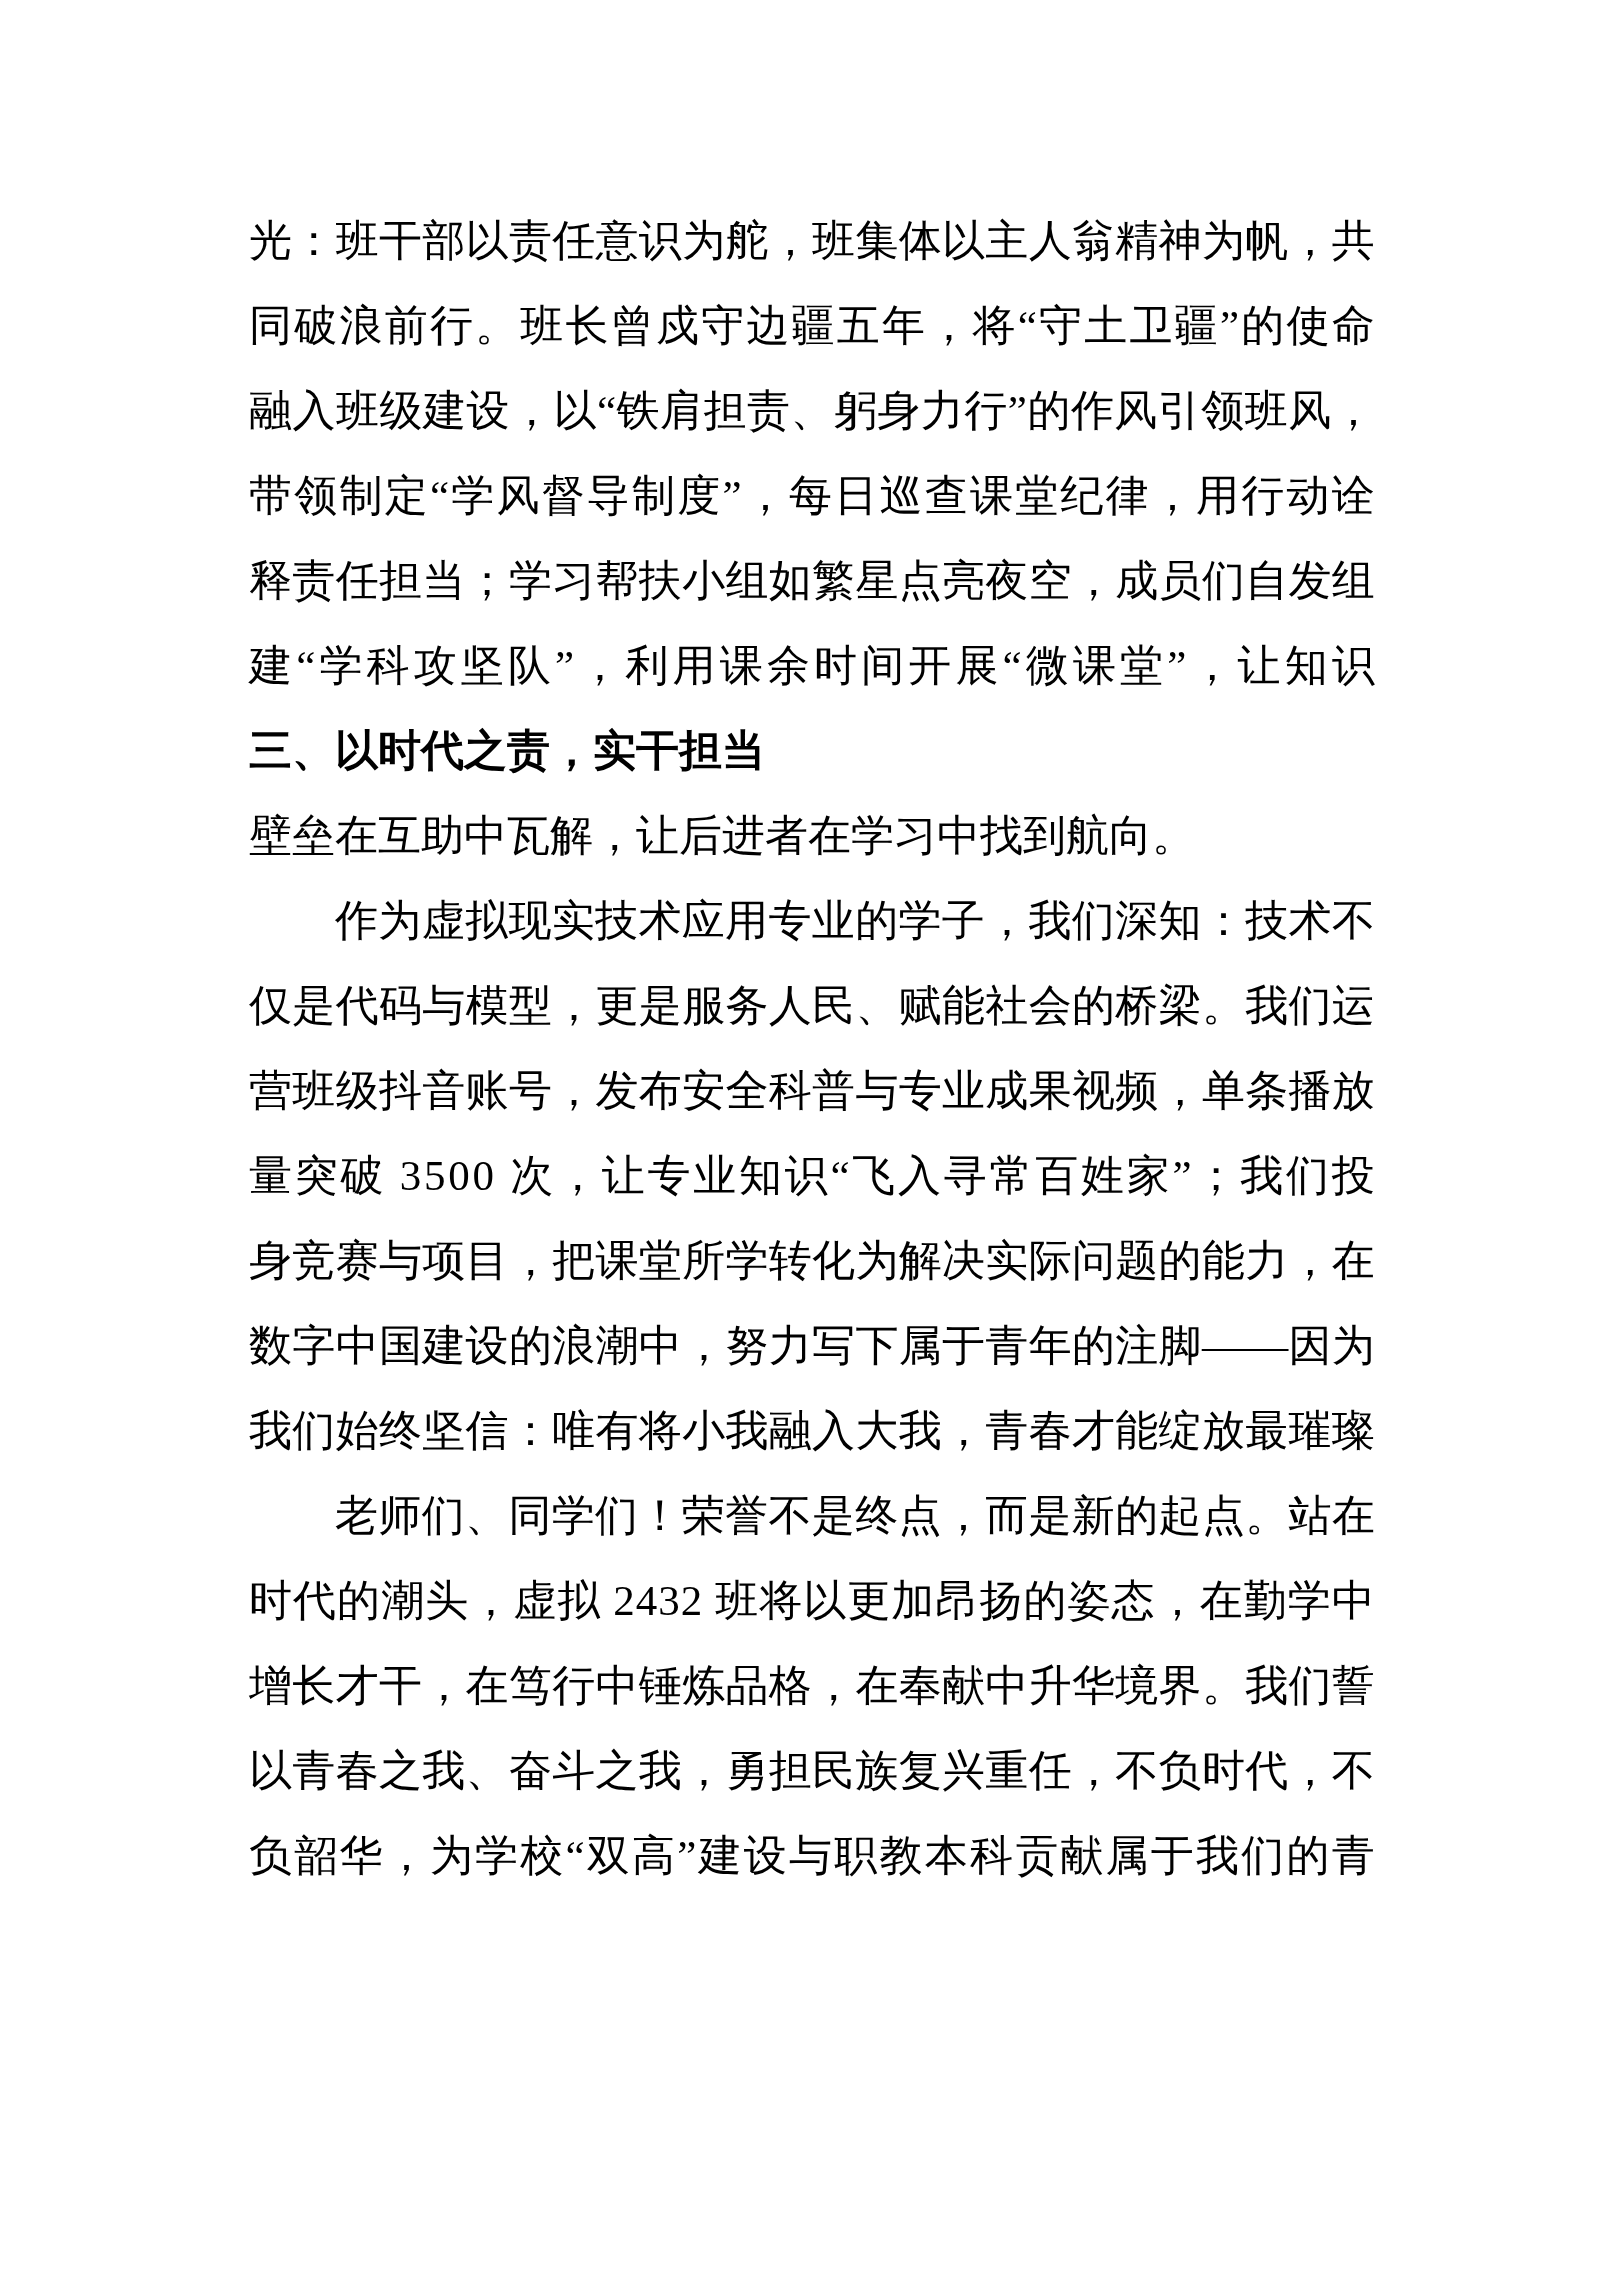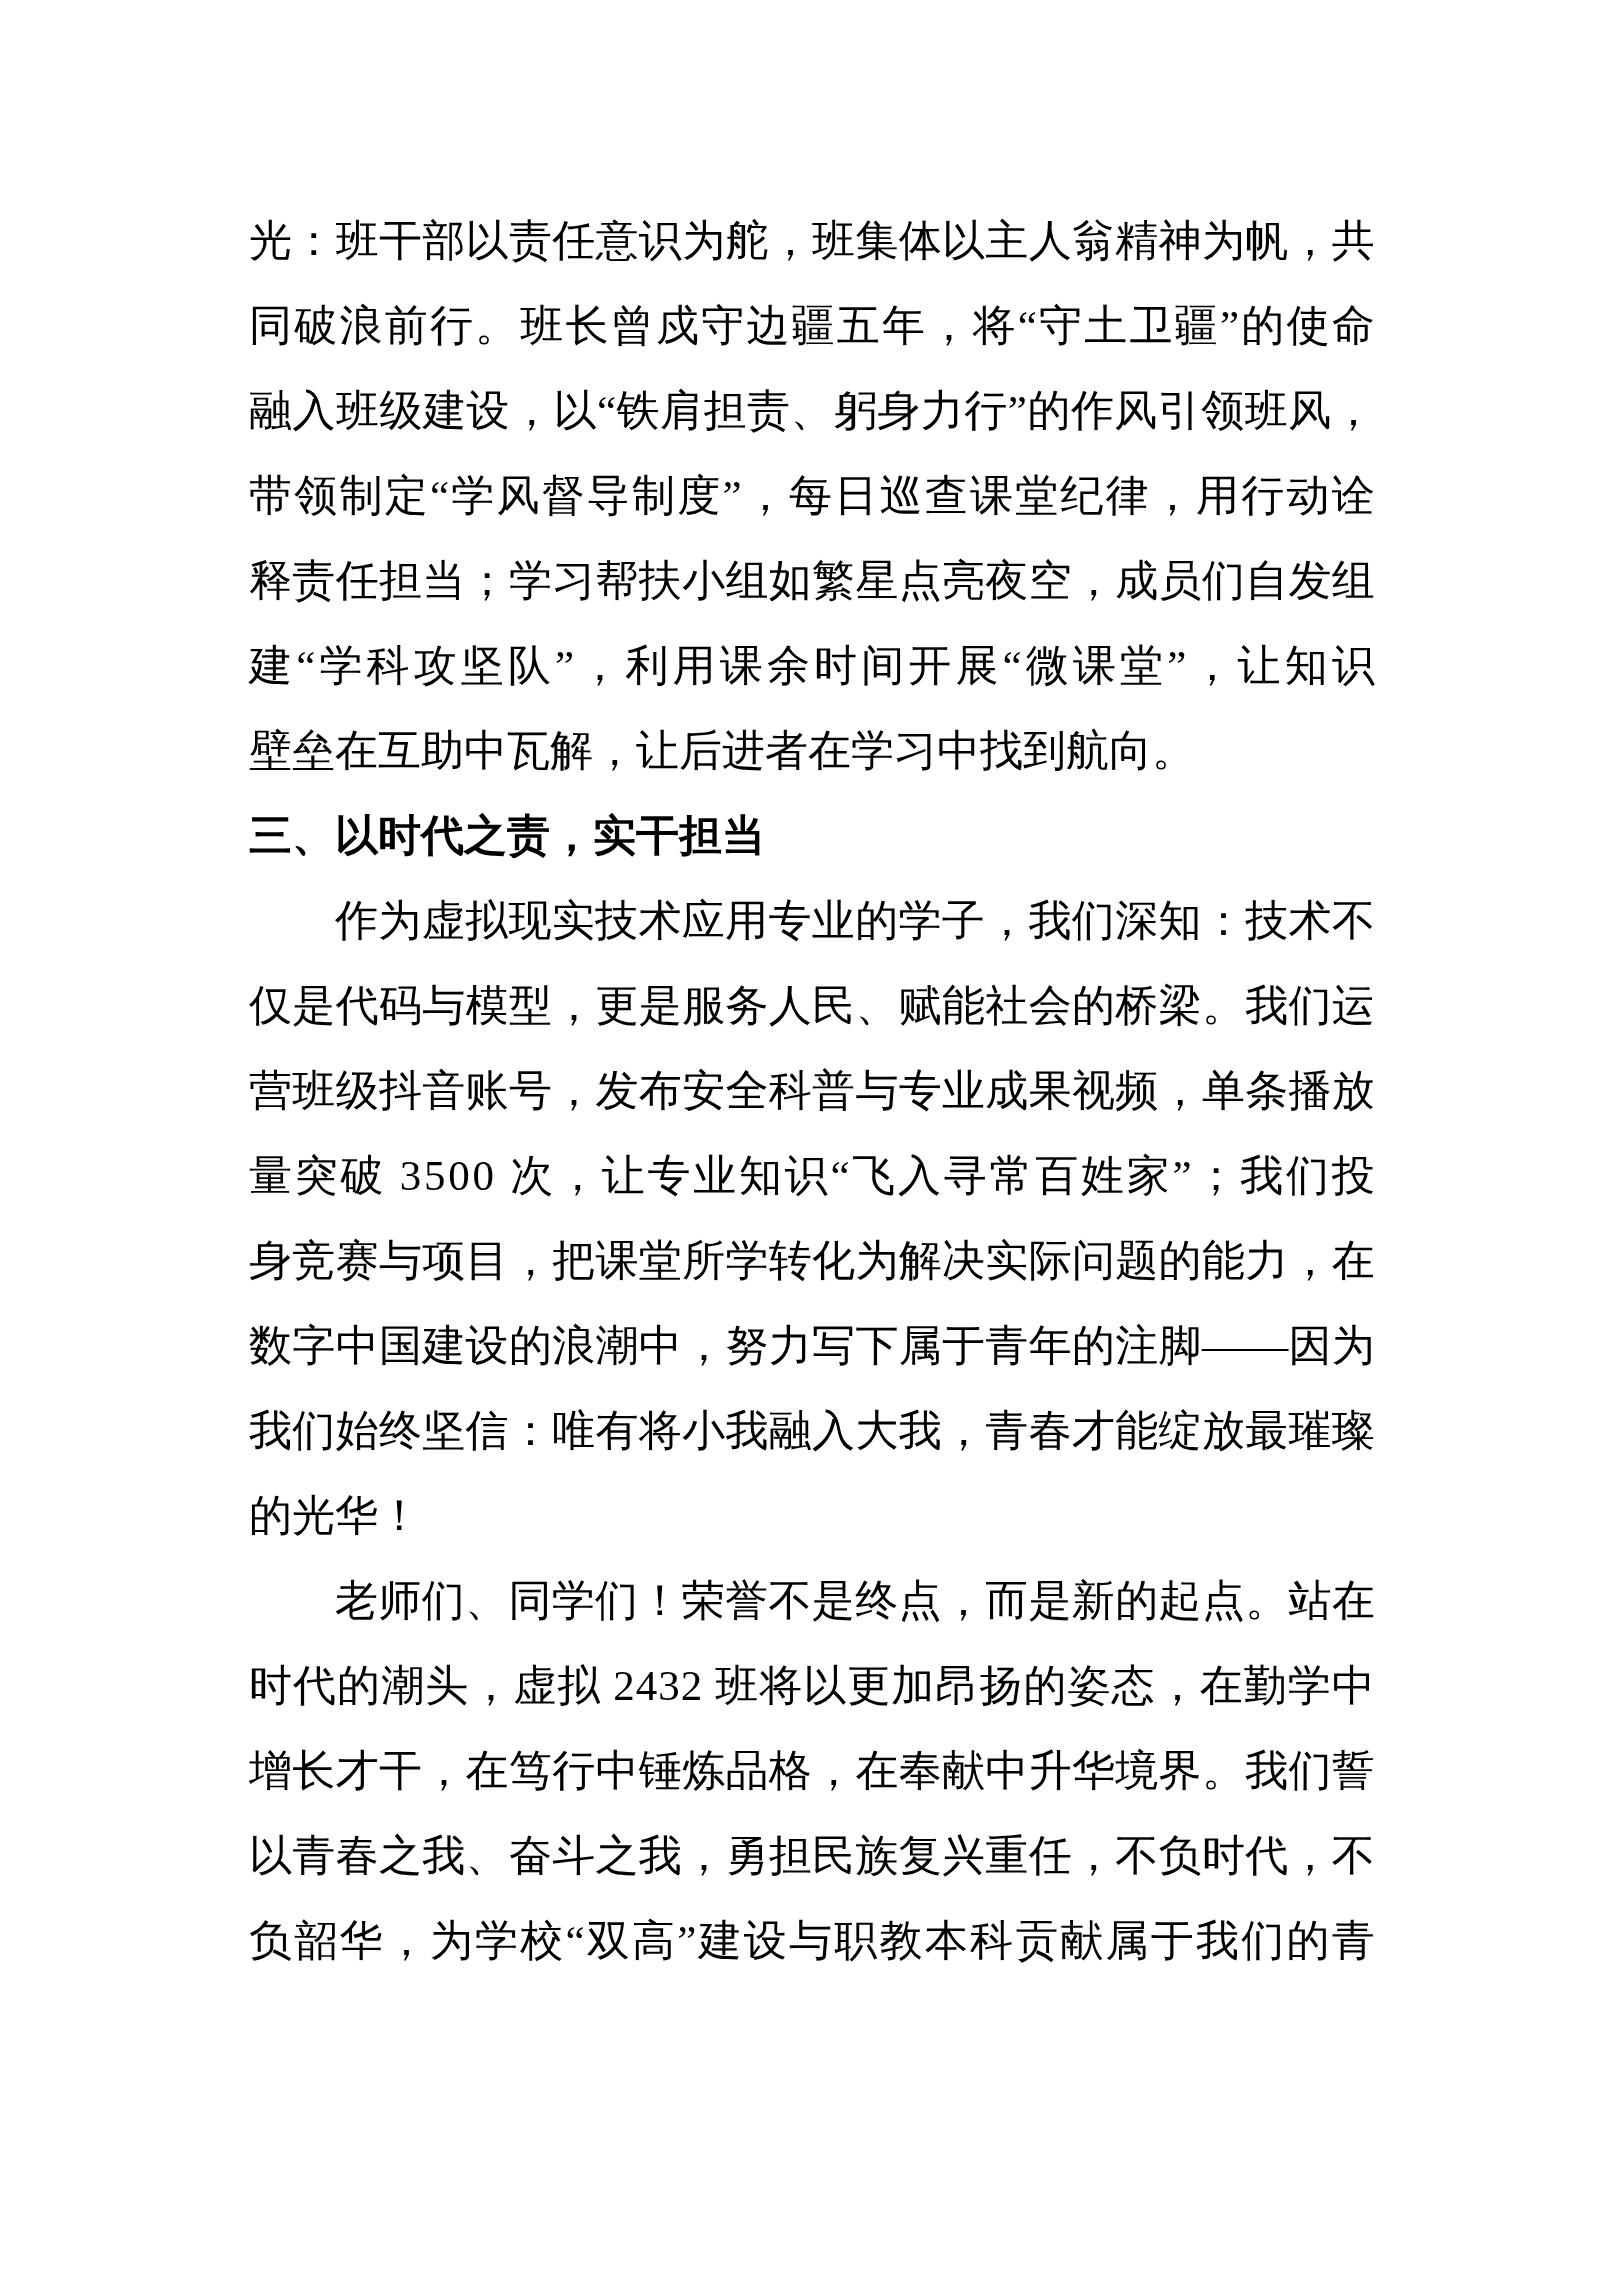--- a/index.html
+++ b/index.html
@@ -219,22 +219,22 @@
         <span>“</span>
         <span>微</span>
         <span>课</span>
         <span>堂</span>
         <span>”</span>
         <span>，</span>
         <span>让</span>
         <span>知</span>
         <span>识</span>
       </div>
+      <div class="line heading">三、以时代之责，实干担当</div>
       <div class="line">壁垒在互助中瓦解，让后进者在学习中找到航向。</div>
-      <div class="line heading">三、以时代之责，实干担当</div>
       <div class="line justify indent">
         <span>作</span>
         <span>为</span>
         <span>虚</span>
         <span>拟</span>
         <span>现</span>
         <span>实</span>
         <span>技</span>
         <span>术</span>
         <span>应</span>
@@ -418,21 +418,20 @@
         <span>青</span>
         <span>春</span>
         <span>才</span>
         <span>能</span>
         <span>绽</span>
         <span>放</span>
         <span>最</span>
         <span>璀</span>
         <span>璨</span>
       </div>
-      <div class="line">的光华！</div>
       <div class="line justify indent">
         <span>老</span>
         <span>师</span>
         <span>们</span>
         <span>、</span>
         <span>同</span>
         <span>学</span>
         <span>们</span>
         <span>！</span>
         <span>荣</span>

